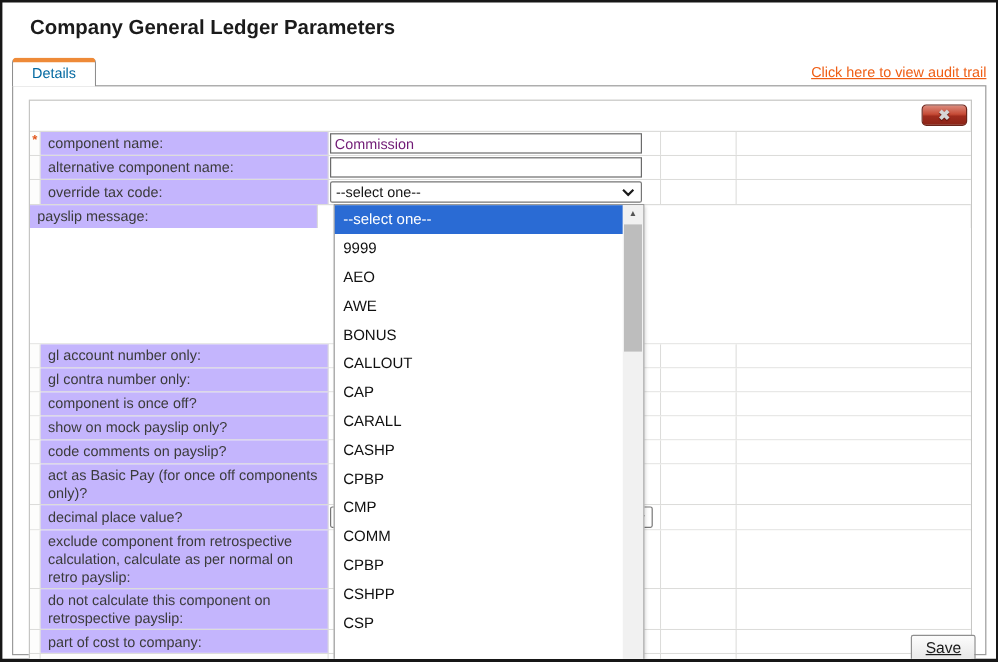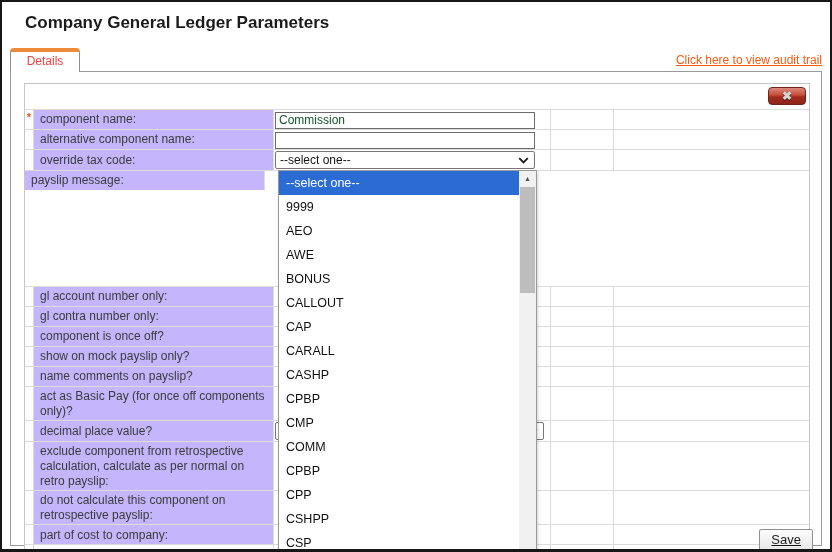--- a/index.html
+++ b/index.html
@@ -4,21 +4,21 @@
 <style>
   html,body{margin:0;padding:0;background:#fff;}
   body{font-family:"Liberation Sans","DejaVu Sans",sans-serif;}
   .window{position:relative;width:832px;height:552px;box-sizing:border-box;
     border:2px solid #171717;border-bottom-width:3px;background:#fff;overflow:hidden;}
   .page-title{margin:11px 0 0 23px;font-size:17px;font-weight:bold;color:#1b1b1b;}
   .tabbar{position:relative;z-index:3;display:flex;justify-content:space-between;
     align-items:flex-end;margin:15px 8px -1px 8px;}
   .tab{box-sizing:border-box;width:70px;height:24px;background:#fff;
     border:1px solid #8e8e8e;border-bottom:none;border-top:4px solid #ee8a38;
-    border-radius:4px 4px 0 0;font-size:12px;color:#ef4444;text-align:center;line-height:18px;}
+    border-radius:4px 4px 0 0;font-size:12px;color:#0369a1;text-align:center;line-height:18px;}
   .audit-link{font-size:12px;color:#ef5e14;text-decoration:underline;cursor:pointer;
     padding-bottom:5px;}
   .content{position:relative;margin:0 8px;height:473px;border:1px solid #9b9b9b;background:#fff;}
   .panel{position:absolute;left:13px;top:11px;width:786px;box-sizing:border-box;
     border:1px solid #c6c6c4;background:#fff;}
   .panel-head{position:relative;height:25px;border-bottom:1px solid #dcdcda;}
   .close-btn{position:absolute;right:3px;top:3px;width:38px;height:18px;padding:0;
     border:1px solid #6b241a;border-radius:4px;cursor:pointer;
     background:linear-gradient(#dc8a7c,#c64b36 45%,#a02c1e 55%,#8c2417);
     display:flex;align-items:center;justify-content:center;}
@@ -33,21 +33,21 @@
   .req{color:#e2571e;font-weight:bold;line-height:14px;}
   .c-label{width:240px;background:#c4b5fd;display:flex;align-items:center;
     padding:2px 4px 2px 6px;font-size:12px;color:#3b3b3b;line-height:1.22;}
   .c-input{width:277px;background:#fff;padding:0;}
   .c-4{width:63px;background:#fff;}
   .c-5{flex:1;background:#fff;}
   .row--tall{height:115px;flex-direction:column;}
   .row--sp-sm{min-height:9px;height:9px;}
   .txt-input{box-sizing:border-box;width:260px;height:17px;margin:1px 0 0 1px;
     border:1px solid #6b6b6b;font-family:"Liberation Sans",sans-serif;
-    font-size:12px;padding:0 3px;color:#14532d;}
+    font-size:12px;padding:0 3px;color:#701a75;}
   .fake-select{box-sizing:border-box;width:260px;height:18px;margin:1px 0 1px 1px;
     border:1px solid #767676;border-radius:2px;background:#fff;display:flex;
     align-items:center;justify-content:space-between;padding:0 5px 0 4px;
     font-size:12px;color:#141414;cursor:pointer;}
   .fake-select.wide{width:269px;}
   .dropdown{position:absolute;left:276px;top:168px;width:259px;height:390px;
     box-sizing:border-box;border:1px solid #9a9a9a;background:#fff;z-index:5;
     box-shadow:1px 2px 3px rgba(0,0,0,0.18);}
   .dd-items{margin-right:17px;}
   .dd-item{height:24px;line-height:24px;padding-left:7px;font-size:12.5px;
@@ -162,21 +162,21 @@
             <div class="cell c-label">
               <span>show on mock payslip only?</span>
             </div>
             <div class="cell c-input"></div>
             <div class="cell c-4"></div>
             <div class="cell c-5"></div>
           </div>
           <div class="row">
             <div class="cell c-marker"></div>
             <div class="cell c-label">
-              <span>name comments on payslip?</span>
+              <span>code comments on payslip?</span>
             </div>
             <div class="cell c-input"></div>
             <div class="cell c-4"></div>
             <div class="cell c-5"></div>
           </div>
           <div class="row">
             <div class="cell c-marker"></div>
             <div class="cell c-label">
               <span>act as Basic Pay (for once off components only)?</span>
             </div>
@@ -248,21 +248,20 @@
         <div class="dd-item">AWE</div>
         <div class="dd-item">BONUS</div>
         <div class="dd-item">CALLOUT</div>
         <div class="dd-item">CAP</div>
         <div class="dd-item">CARALL</div>
         <div class="dd-item">CASHP</div>
         <div class="dd-item">CPBP</div>
         <div class="dd-item">CMP</div>
         <div class="dd-item">COMM</div>
         <div class="dd-item">CPBP</div>
-        <div class="dd-item">CPP</div>
         <div class="dd-item">CSHPP</div>
         <div class="dd-item">CSP</div>
       </div>
     <div class="dd-scrollbar">
       <div class="dd-up">
         <span>▲</span>
       </div>
       <div class="dd-thumb"></div>
     </div>
   </div>

